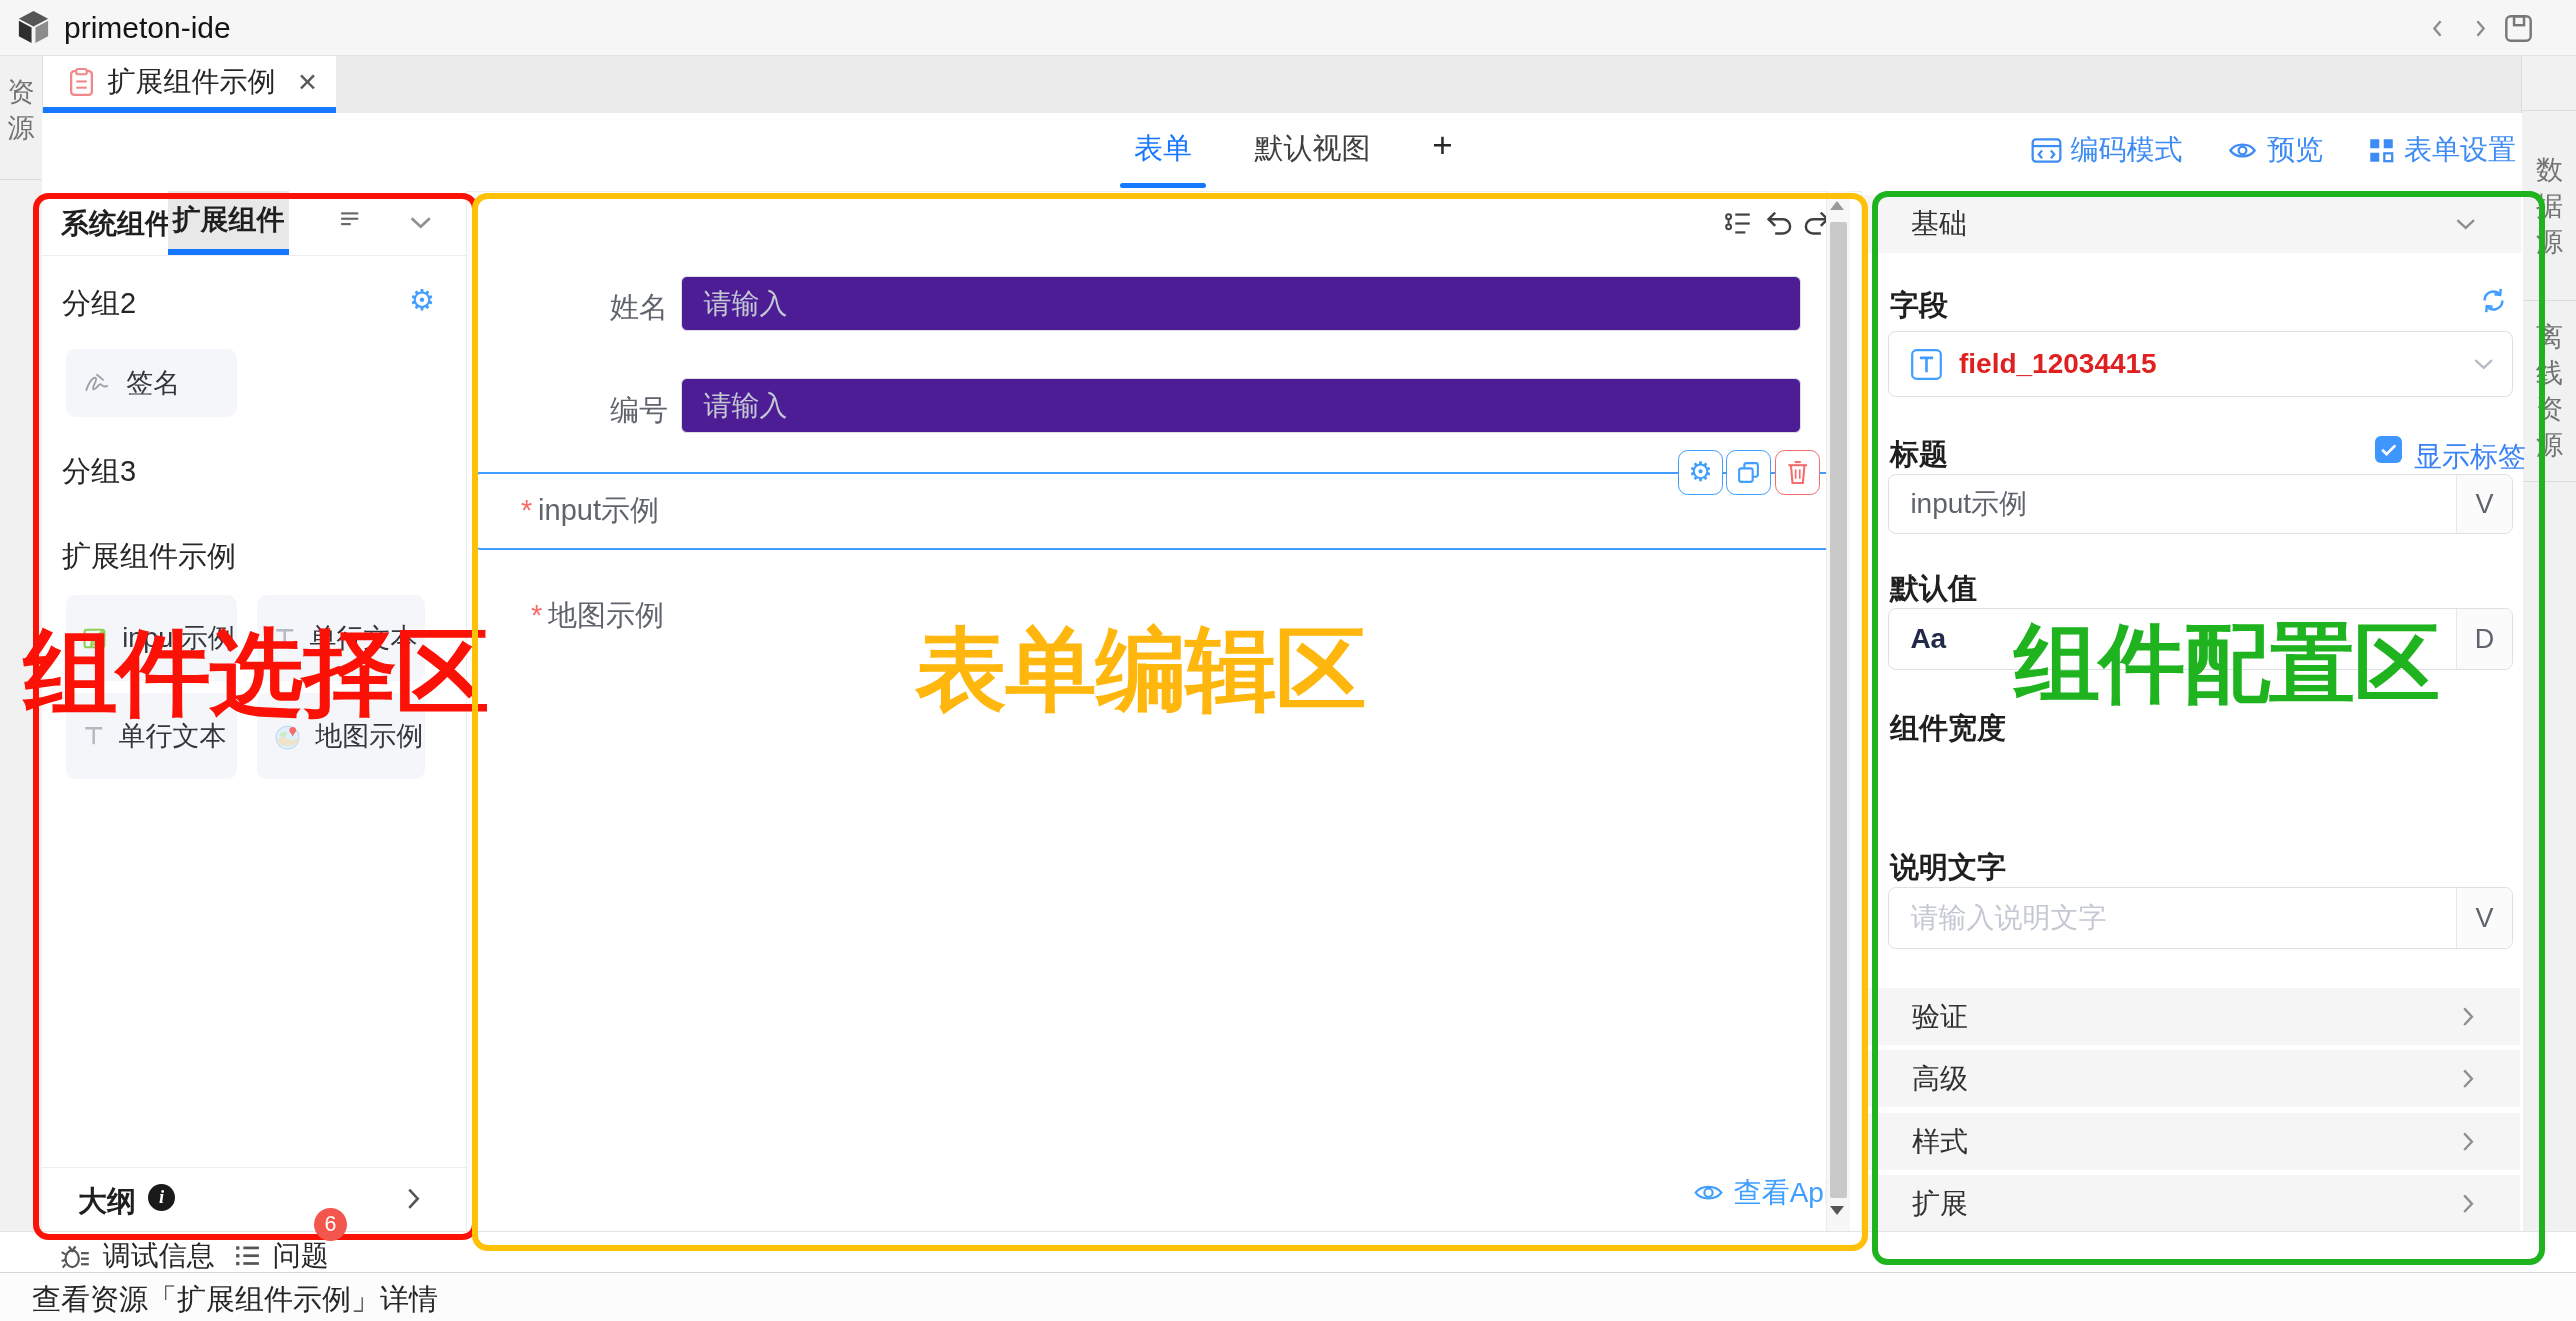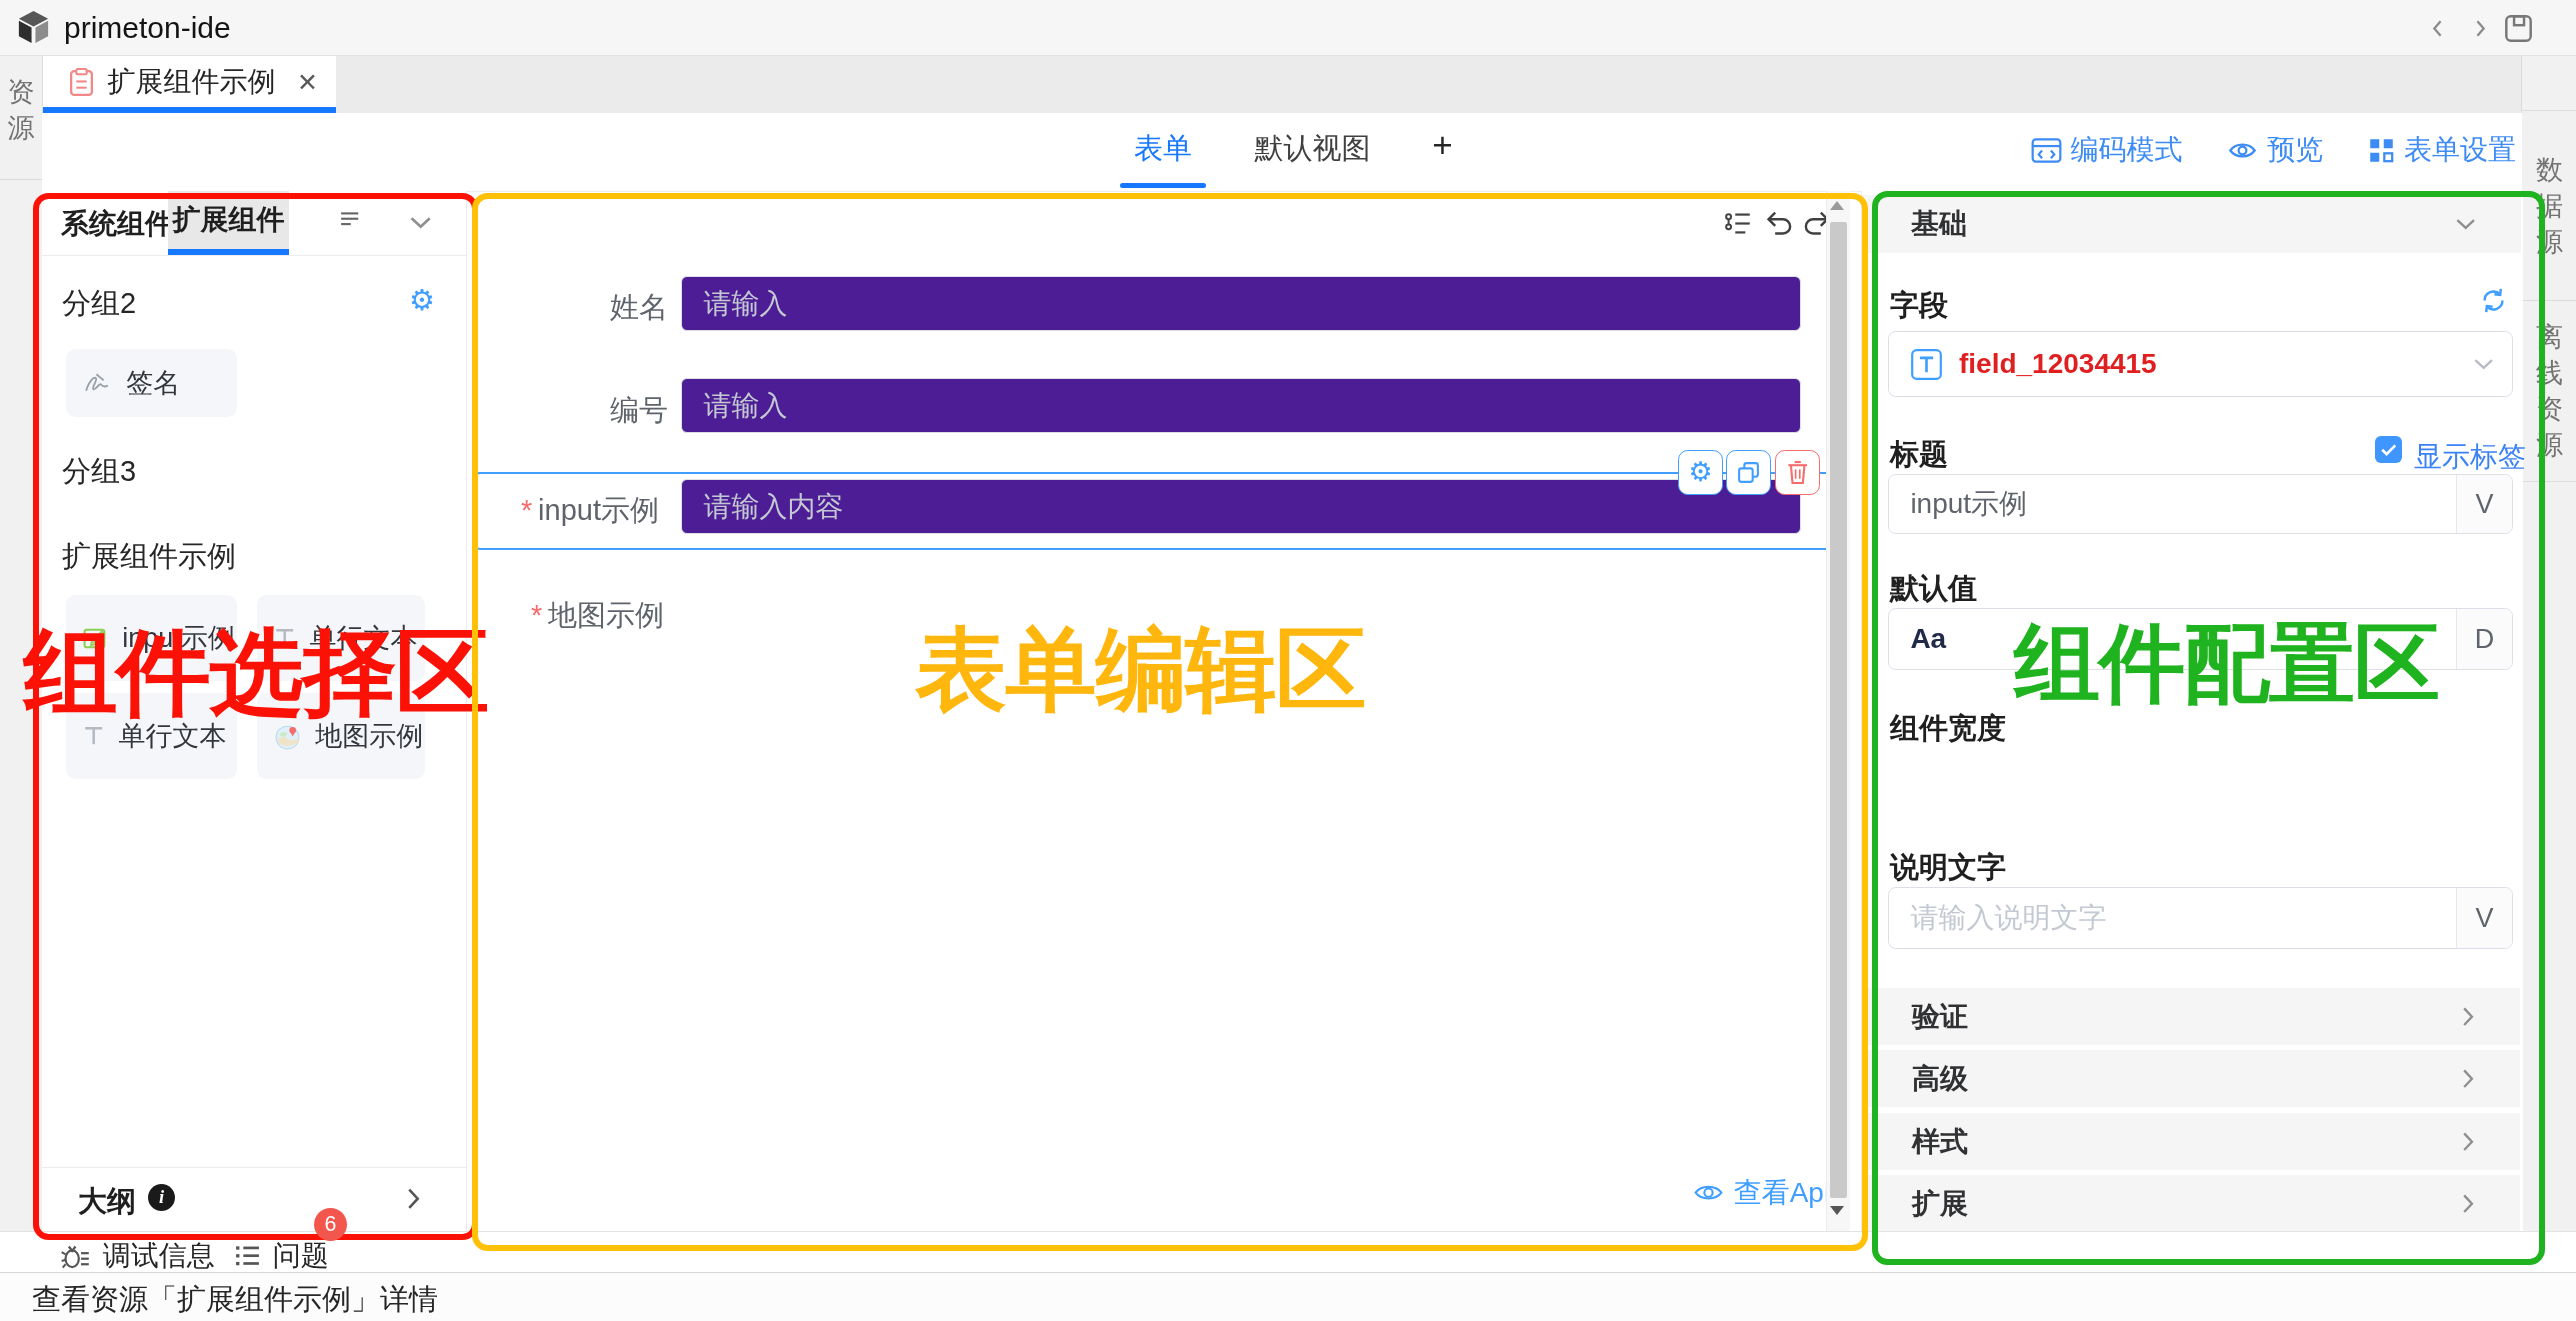--- a/index.html
+++ b/index.html
@@ -58,21 +58,21 @@
   .act-blue{border:1.9px solid #409eff;}
   .act-red{border:1.9px solid #f56c6c;}
   .view-api{display:flex;align-items:center;gap:9.7px;color:#409eff;font-size:28px;cursor:pointer;}
   .scrollbar{left:1826px;top:191px;width:23.4px;height:1041px;background:#f7f7f8;border-left:1px solid #ececec;}
   .sb-thumb{left:1830px;top:222px;width:16.6px;height:976px;background:#c9c9c9;border-radius:1.9px;}
   .tri-up{width:0;height:0;border-left:7.8px solid transparent;border-right:7.8px solid transparent;border-bottom:9.7px solid #9a9a9a;}
   .tri-down{width:0;height:0;border-left:7.8px solid transparent;border-right:7.8px solid transparent;border-top:9.7px solid #555;}
 
   
   .right-panel{left:1861px;top:191px;width:661px;height:1041px;background:#fff;border-left:1px solid #ececec;}
-  .rp-section{background:#f5f5f6;display:flex;align-items:center;justify-content:space-between;padding:0 45px 0 49px;box-sizing:border-box;font-size:28px;color:#303133;cursor:pointer;font-weight:bold;}
+  .rp-section{background:#f5f5f6;display:flex;align-items:center;justify-content:space-between;padding:0 45px 0 49px;box-sizing:border-box;font-size:28px;color:#303133;cursor:pointer;}
   .rp-label{font-size:29px;font-weight:bold;color:#1f1f1f;}
   .rp-input{background:#fff;border:1.9px solid #dcdfe6;border-radius:7.8px;box-sizing:border-box;display:flex;align-items:stretch;overflow:hidden;}
   .rp-input .main{flex:1;display:flex;align-items:center;padding-left:21.4px;font-size:28px;color:#5f646c;}
   .rp-input .suffix{width:55px;border-left:1.9px solid #e6e8ee;background:#fbfbfc;display:flex;align-items:center;justify-content:center;font-size:27px;color:#5f646c;cursor:pointer;}
   .checkbox{width:27px;height:27px;border-radius:5.8px;background:#4096ff;display:flex;align-items:center;justify-content:center;cursor:pointer;}
   .width-group{display:flex;border:1.9px solid #dcdfe6;border-radius:7.8px;box-sizing:border-box;overflow:hidden;height:57px;}
   .width-cell{flex:1;display:flex;align-items:center;justify-content:center;font-size:27px;color:#5f646c;border-right:1.9px solid #dcdfe6;cursor:pointer;background:#fff;}
   .width-cell:last-child{border-right:none;}
   .width-cell.sel{flex:0 0 55px;background:#4096ff;color:#fff;border-radius:0 5.8px 5.8px 0;}
 
@@ -301,23 +301,20 @@
     <span class="ph">请输入</span>
   </div>
 
   <div class="abs form-label" style="left:526px;top:391px;width:142px;">编号</div>
   <div class="abs inp" style="left:681px;top:378px;width:1120px;height:55px;">
     <span class="ph">请输入</span>
   </div>
 
   <div class="abs selected-wrap"></div>
   <div class="abs form-label" style="left:497px;top:491px;width:162px;color:#5f646c;"><span class="req">*</span><span>input示例</span></div>
-  <div class="abs inp" style="left:681px;top:479px;width:1120px;height:55px;">
-    <span class="ph">请输入内容</span>
-  </div>
   <div class="abs act-btn act-blue" style="left:1678px;top:450px;">
     <span style="color:#409eff;font-size:27px;line-height:1;">⚙</span>
   </div>
   <div class="abs act-btn act-blue" style="left:1726px;top:450px;">
     <span>
       <svg width="25" height="25" viewBox="0 0 24 24">
           <rect x="8" y="3" width="13" height="13" rx="2" fill="none" stroke="#409eff" stroke-width="2"></rect>
           <rect x="3" y="8" width="13" height="13" rx="2" fill="#fff" stroke="#409eff" stroke-width="2"></rect>
         </svg>
     </span>

